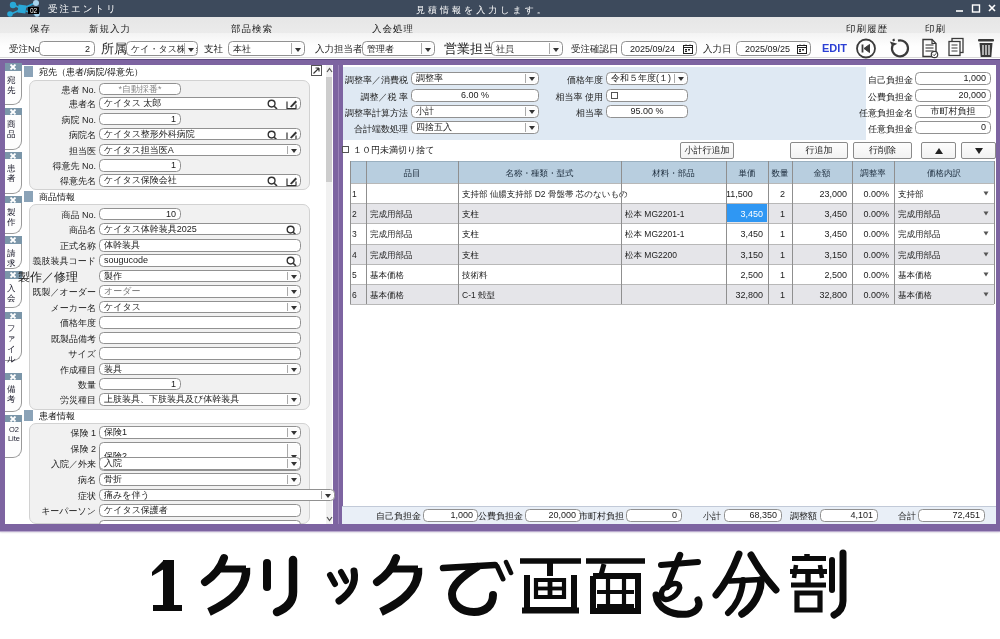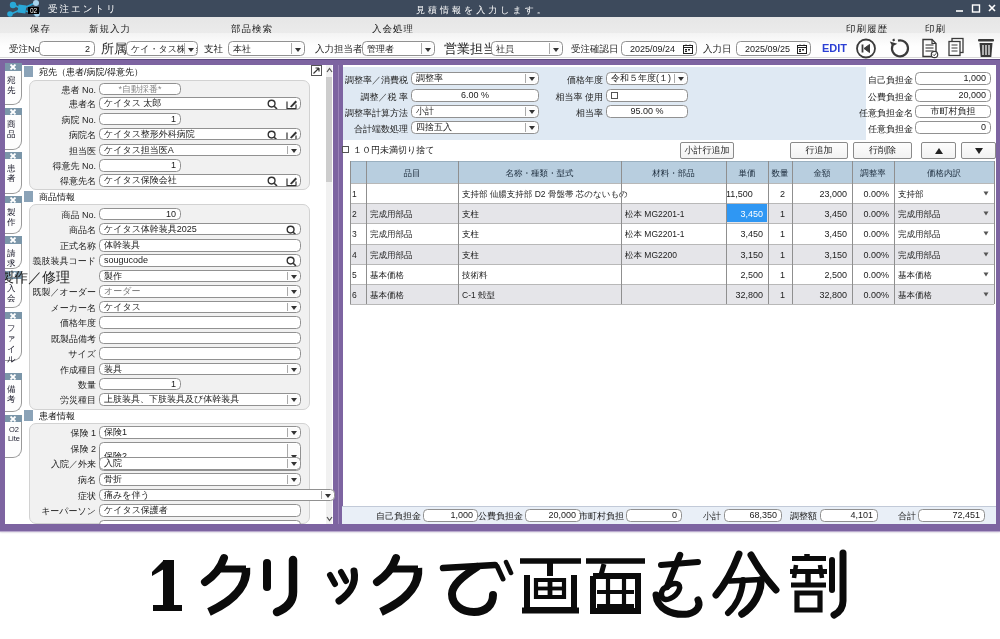--- a/index.html
+++ b/index.html
@@ -285,21 +285,21 @@
     <span class="v" style="color:#1a1a1a">体幹装具</span>
   </div>
 <div class="lbl" style="left:0;top:255px;width:96px;text-align:right;font-size:9px">義肢装具コード</div>
 <div class="inp" style="left:99px;top:254px;width:202px;height:12.5px">
     <span class="v" style="color:#1a1a1a">sougucode</span>
     <svg width="11" height="11" viewBox="0 0 11 11" style="position:absolute;right:3px;top:1px">
       <circle cx="4.6" cy="4.6" r="3.4" fill="none" stroke="#333" stroke-width="1.4"></circle>
       <line x1="7.2" y1="7.2" x2="10" y2="10" stroke="#333" stroke-width="1.6"></line>
     </svg>
   </div>
-<div class="lbl" style="left:0;top:270.5px;width:96px;text-align:left;font-size:14px">製作／修理</div>
+<div class="lbl" style="left:0;top:270.5px;width:96px;text-align:center;font-size:12px">製作／修理</div>
 <div class="inp" style="left:99px;top:269.5px;width:202px;height:12.5px">
     <span class="v" style="color:#1a1a1a">製作</span>
     <span class="dd"></span>
   </div>
 <div class="lbl" style="left:0;top:286px;width:96px;text-align:right;font-size:9px">既製／オーダー</div>
 <div class="inp" style="left:99px;top:285px;width:202px;height:12.5px">
     <span class="v" style="color:#777">オーダー</span>
     <span class="dd"></span>
   </div>
 <div class="lbl" style="left:0;top:301.5px;width:96px;text-align:right;font-size:9px">メーカー名</div>

